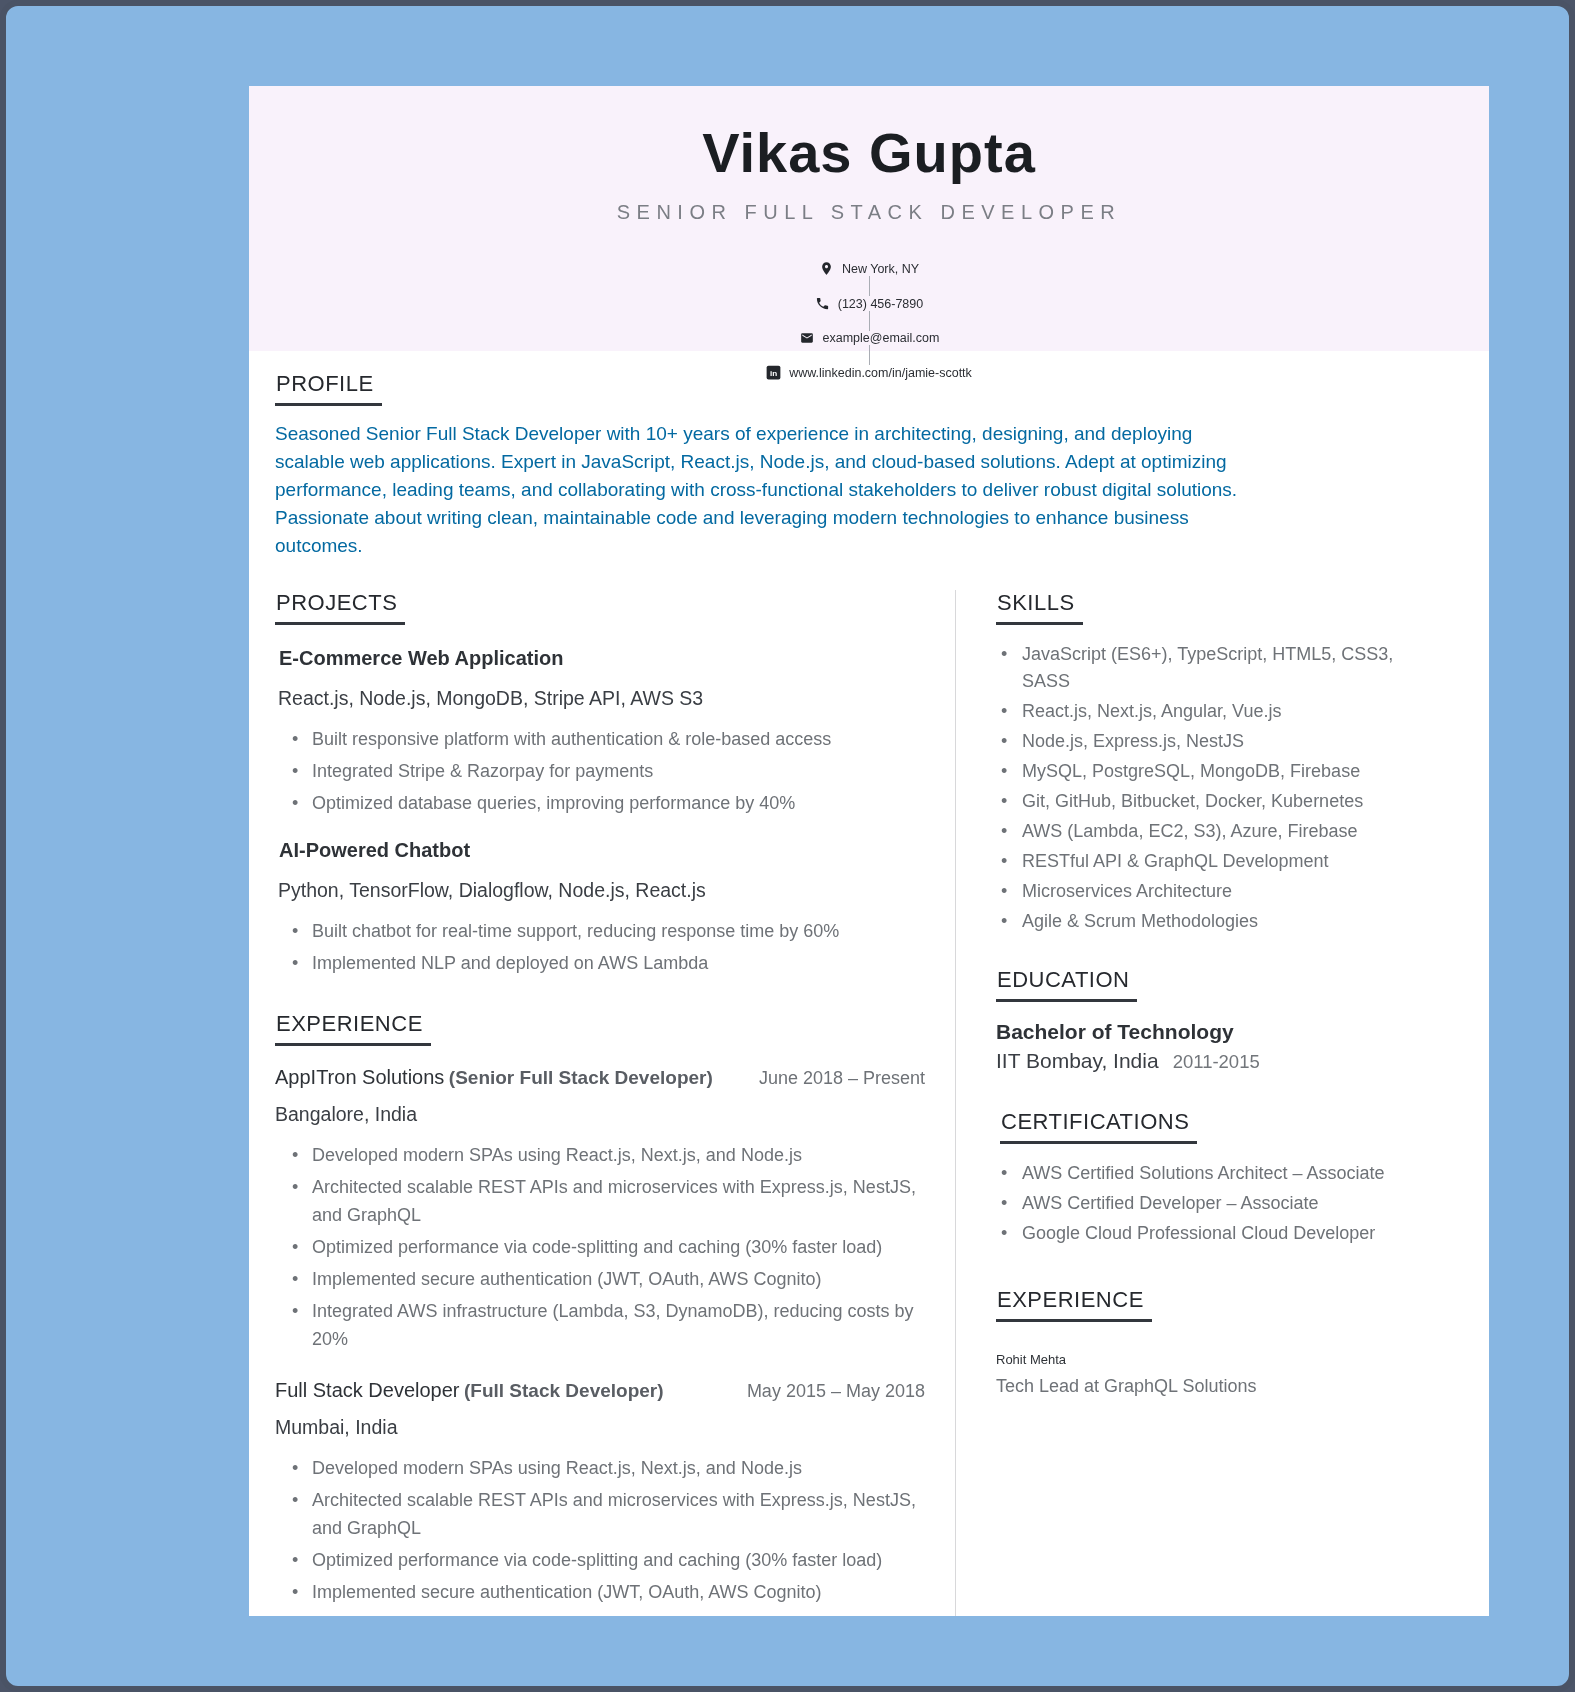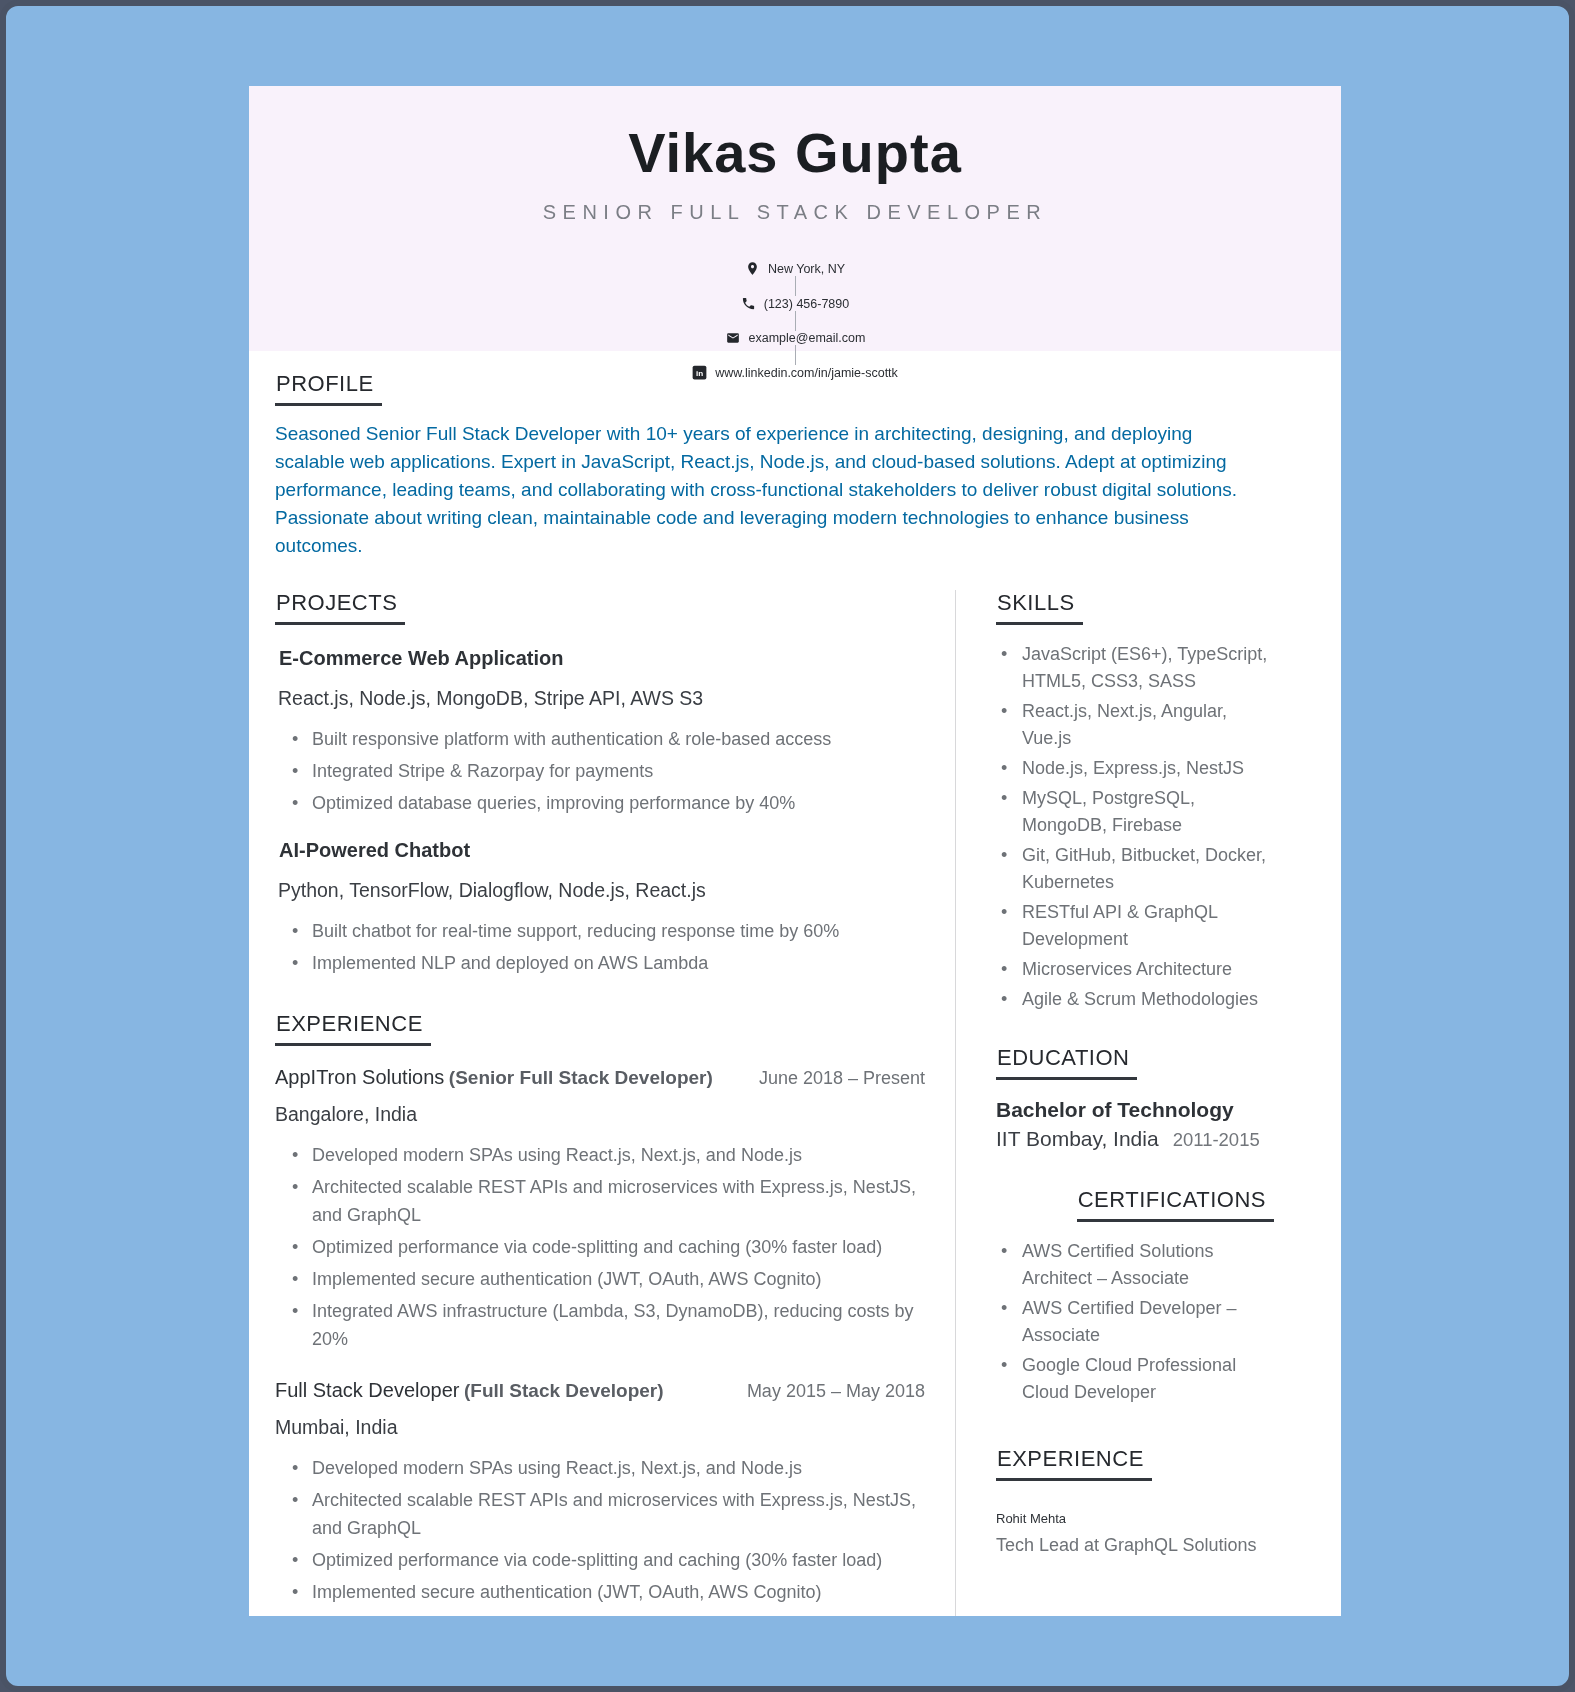--- a/index.html
+++ b/index.html
@@ -1,21 +1,21 @@
 <!DOCTYPE html>
 <html><head>
 <meta charset="utf-8">
 <style>
   * { margin:0; padding:0; box-sizing:border-box; }
   html,body { width:1575px; height:1692px; }
   body { font-family:"Liberation Sans","DejaVu Sans",sans-serif; background:#4c5568; }
 
   .frame { position:absolute; inset:0; background:#87b6e2; border:6px solid #4a5365; border-radius:18px; }
 
-  .sheet { position:absolute; left:243px; top:80px; width:1092px; height:1530px; background:#ffffff; overflow:hidden; }
+  .sheet { position:absolute; left:243px; top:80px; width:1240px; height:1530px; background:#ffffff; overflow:hidden; }
 
   
   .header-band { height:265px; background:#f9f2fb; text-align:center; }
   .name { padding-top:34px; font-size:56px; font-weight:700; letter-spacing:1px; color:#1b1e22; }
   .subtitle { margin-top:16px; font-size:20px; letter-spacing:6.5px; color:#7b7e85; }
   .contact-row { margin-top:37px; display:flex; justify-content:center; align-items:center; font-size:12.5px; color:#2b2e33;flex-direction:column; }
   .contact-item { display:flex; align-items:center; gap:8px; }
   .contact-item svg { display:block; }
   .vsep { width:1px; height:20px; background:#a9adb4; margin:0 44px; }
 
@@ -52,21 +52,21 @@
   
   ul.side-bullets { list-style:none; margin:16px 0 0 0; }
   ul.side-bullets li { position:relative; padding-left:26px; font-size:18px; line-height:27px; color:#6e7277; margin-top:3px; }
   ul.side-bullets li::before { content:"\2022"; position:absolute; left:5px; color:#6e7277; }
 
   .h-education { margin-top:32px; }
   .edu-degree { margin-top:18px; font-size:21px; font-weight:700; color:#2e3237; }
   .edu-row { margin-top:5px; font-size:21px; color:#3a3e44; }
   .edu-years { font-size:18.5px; color:#72767b; margin-left:14px; }
 
-  .h-certs { margin-top:36px; margin-left:4px;text-align:right; }
+  .h-certs { margin-top:36px; margin-left:4px; }
 
   .h-reference-right { margin-top:40px; }
   .ref-contact { margin-top:24px; font-size:18px; line-height:27px; color:#6e7277; }
   .ref-name { font-size:13px; font-weight:400; color:#2e3237; line-height:27px; }
 </style>
 </head>
 <body>
 
 <div class="frame">
   <div class="sheet">
@@ -202,20 +202,21 @@
         <div class="col-right">
 
           <div class="section-heading">SKILLS</div>
           <ul class="side-bullets">
 
           <li>JavaScript (ES6+), TypeScript, HTML5, CSS3, SASS</li>
               <li>React.js, Next.js, Angular, Vue.js</li>
               <li>Node.js, Express.js, NestJS</li>
               <li>MySQL, PostgreSQL, MongoDB, Firebase</li>
               <li>Git, GitHub, Bitbucket, Docker, Kubernetes</li>
+              <li>AWS (Lambda, EC2, S3), Azure, Firebase</li>
               <li>RESTful API &amp; GraphQL Development</li>
               <li>Microservices Architecture</li>
               <li>Agile &amp; Scrum Methodologies</li>
             </ul>
 
           <div class="h-education">
             <div class="section-heading">EDUCATION</div>
           </div>
           <div class="edu-degree">Bachelor of Technology</div>
           <div class="edu-row">

